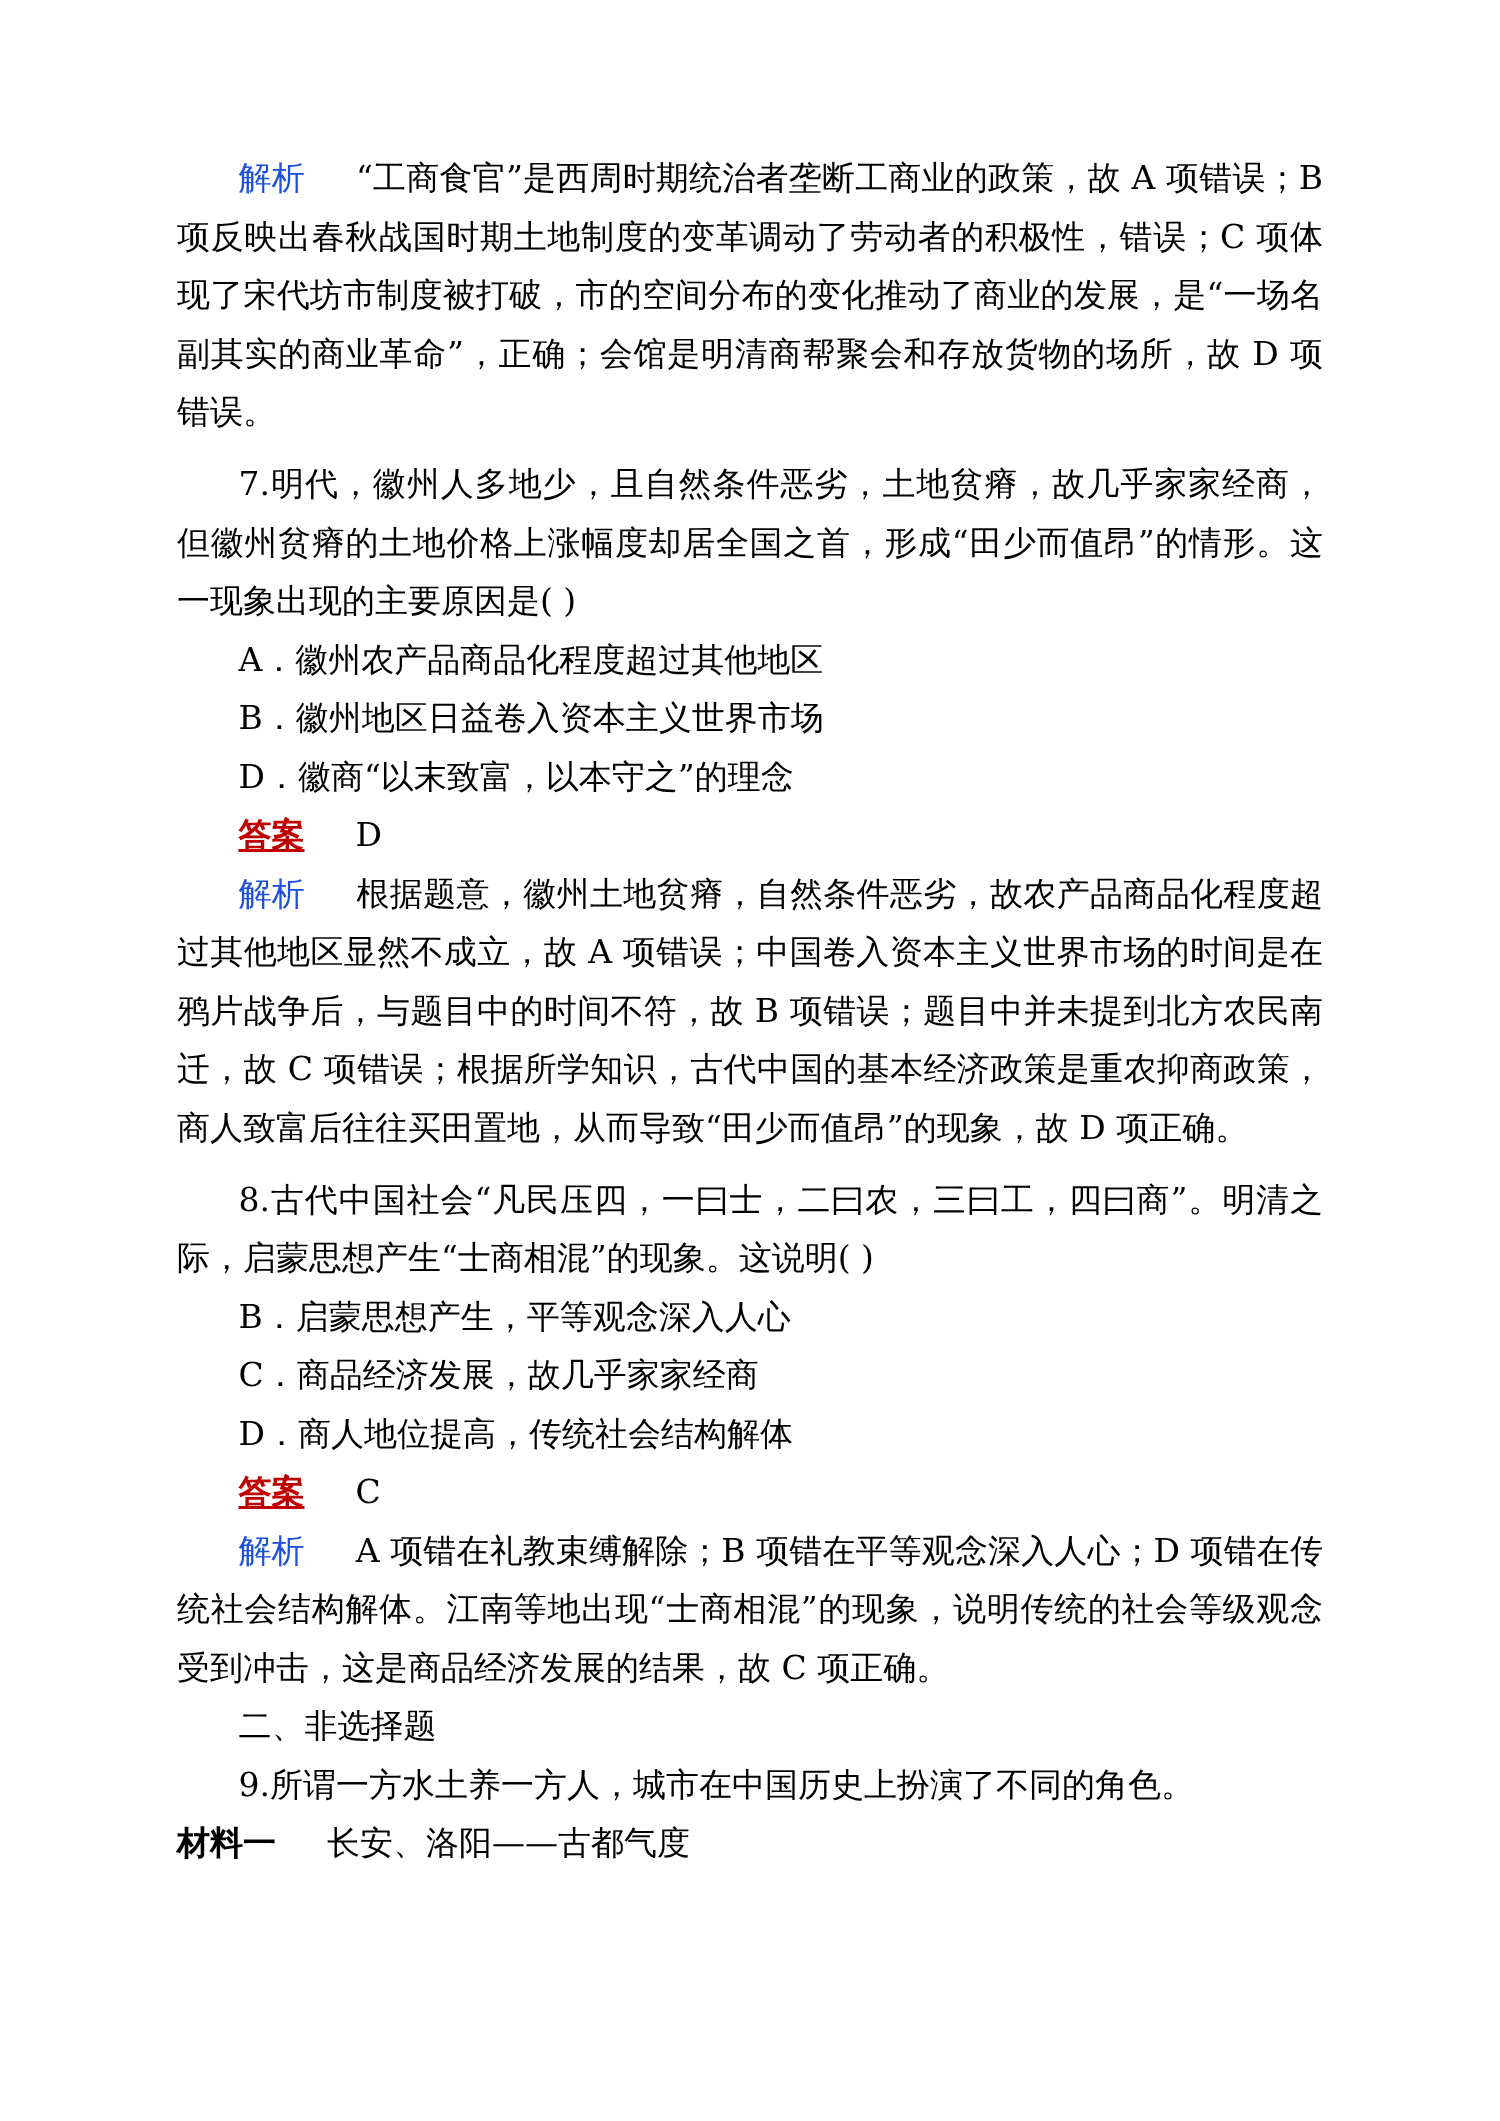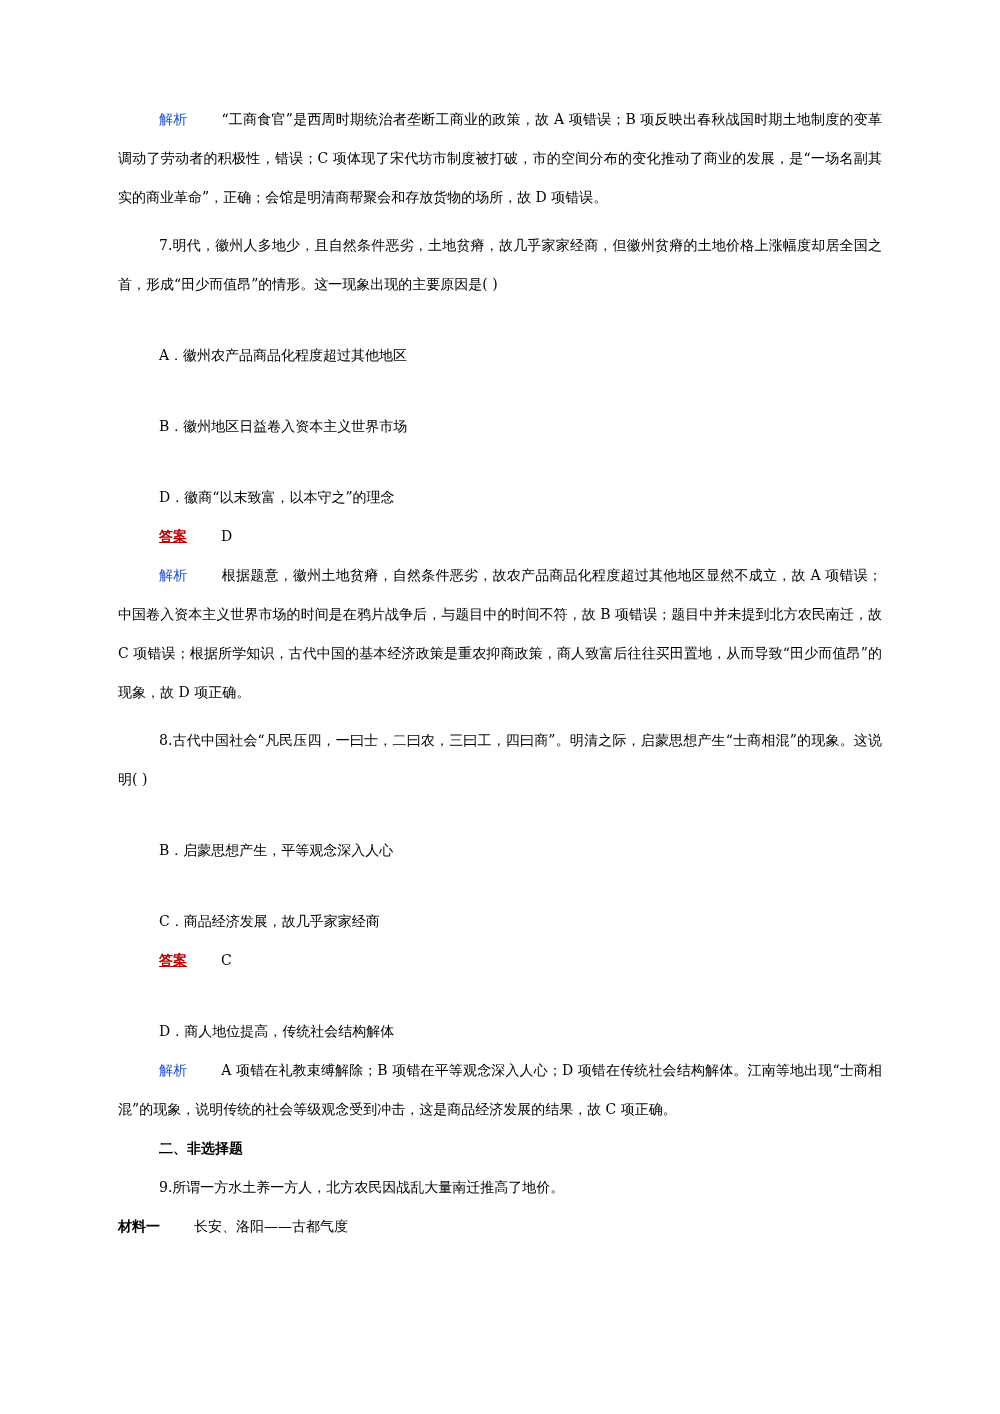--- a/index.html
+++ b/index.html
@@ -14,21 +14,21 @@
     color: #000000;
   }
   .page {
     position: relative;
     width: 1000px;
     height: 1414px;
     box-sizing: border-box;
     padding: 100px 118px 0 118px;
   }
   .doc-body {
-    font-size: 14px;
+    font-size: 22px;
     line-height: 39px;
     text-align: justify;
     text-justify: inter-ideograph;
   }
   .para {
     margin: 0 0 0 0;
     text-indent: 0;
   }
   .para.indent {
     text-indent: 41px;
@@ -44,28 +44,27 @@
   }
   .gap {
     display: inline-block;
     width: 34px;
   }
   .block-spacer {
     height: 9px;
   }
   .option {
     text-indent: 41px;
-    margin-top: 32px;
   }
   .ans-line {
     text-indent: 41px;
   }
   .sect-title {
     text-indent: 41px;
-    font-weight: bold;
+    font-weight: normal;
   }
   .bold {
     font-weight: bold;
   }
 </style>
 </head>
 <body>
 
 <div class="page">
   <div class="doc-body">
@@ -89,32 +88,32 @@
       <span class="label-blue">解析</span><span class="gap"></span><span>根据题意，徽州土地贫瘠，自然条件恶劣，故农产品商品化程度超过其他地区显然不成立，故 A 项错误；中国卷入资本主义世界市场的时间是在鸦片战争后，与题目中的时间不符，故 B 项错误；题目中并未提到北方农民南迁，故 C 项错误；根据所学知识，古代中国的基本经济政策是重农抑商政策，商人致富后往往买田置地，从而导致“田少而值昂”的现象，故 D 项正确。</span>
     </p>
 
     <div class="block-spacer"></div>
 
     <p class="para indent">
       <span>8.</span><span>古代中国社会“凡民压四，一曰士，二曰农，三曰工，四曰商”。明清之际，启蒙思想产生“士商相混”的现象。这说明(      )</span>
     </p>
     <p class="para option">B．启蒙思想产生，平等观念深入人心</p>
     <p class="para option">C．商品经济发展，故几乎家家经商</p>
+    <p class="para option">D．商人地位提高，传统社会结构解体</p>
     <p class="para ans-line">
       <span class="label-red bold">答案</span><span class="gap"></span><span>C</span>
     </p>
-    <p class="para option">D．商人地位提高，传统社会结构解体</p>
     <p class="para indent">
       <span class="label-blue">解析</span><span class="gap"></span><span>A 项错在礼教束缚解除；B 项错在平等观念深入人心；D 项错在传统社会结构解体。江南等地出现“士商相混”的现象，说明传统的社会等级观念受到冲击，这是商品经济发展的结果，故 C 项正确。</span>
     </p>
 
     <p class="para sect-title">二、非选择题</p>
 
     <p class="para indent">
-      <span>9.</span><span>所谓一方水土养一方人，北方农民因战乱大量南迁推高了地价。</span>
+      <span>9.</span><span>所谓一方水土养一方人，城市在中国历史上扮演了不同的角色。</span>
     </p>
 
     <p class="para">
       <span class="bold">材料一</span><span class="gap"></span><span>长安、洛阳——古都气度</span>
     </p>
 
   </div>
 </div>
 
 </body></html>

